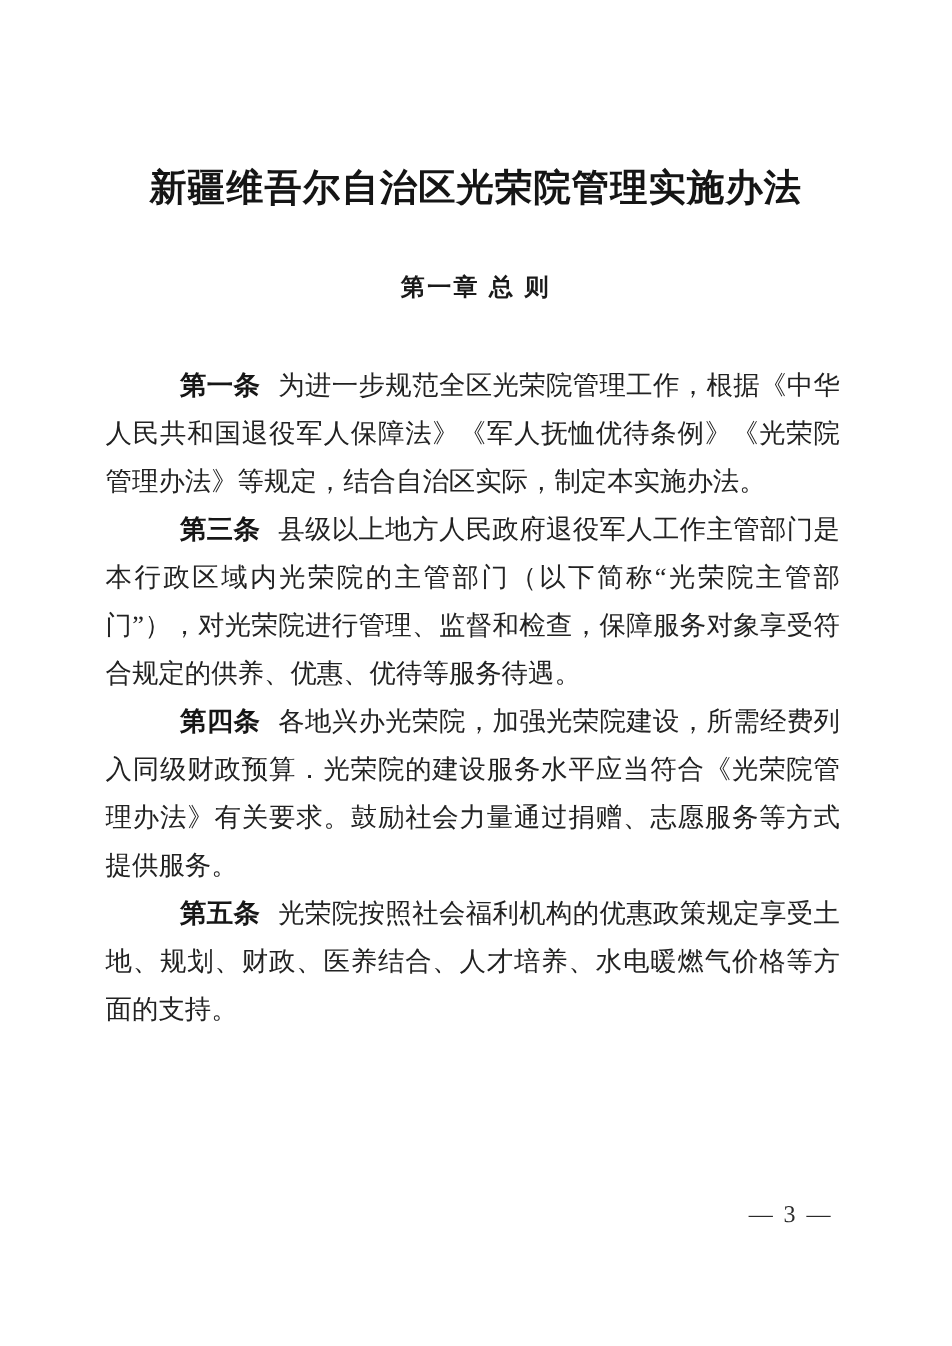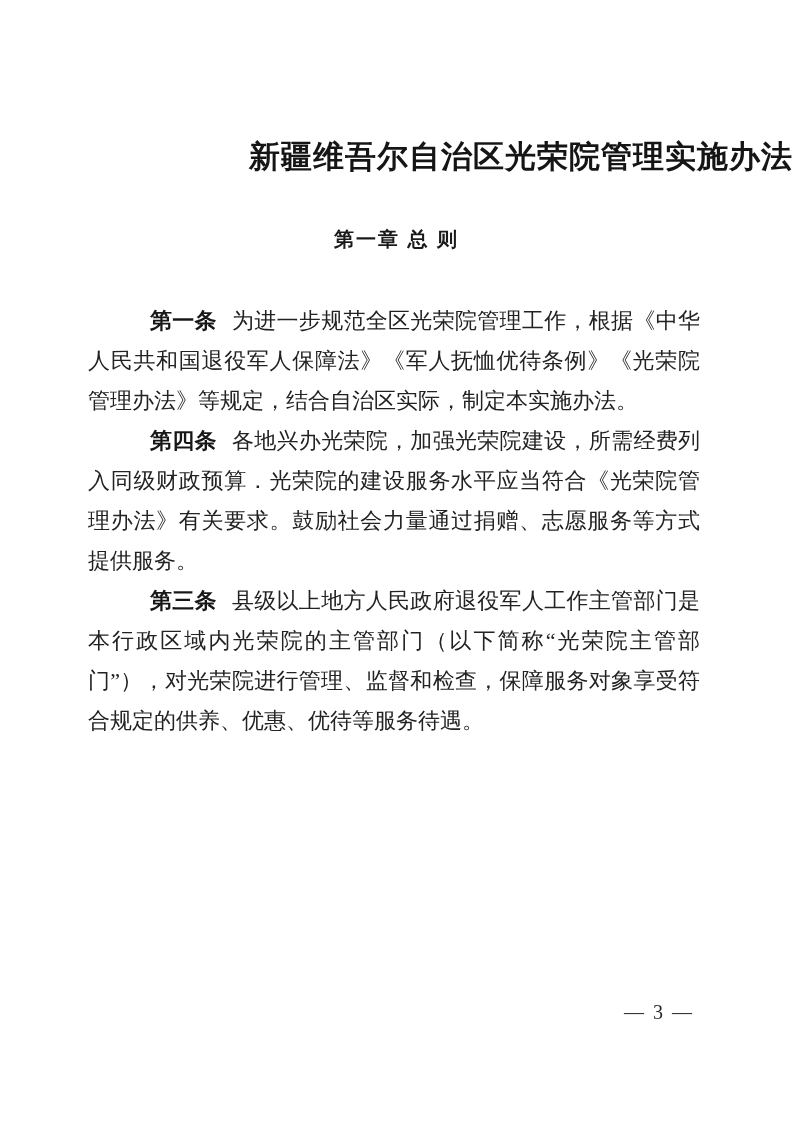--- a/index.html
+++ b/index.html
@@ -16,21 +16,21 @@
     overflow: hidden;
     color: #1f1f1f;
   }
 
   
   .doc-title {
     position: absolute;
     top: 136px;
     left: 0;
     width: 100%;
-    text-align: right;
+    text-align: center;
     font-family: Liberation Mono, monospace;
     font-weight: 700;
     font-size: 31px;
     letter-spacing: 1px;
     color: #151515;
     white-space: nowrap;
   }
 
   
   .chapter-heading {
@@ -92,22 +92,23 @@
 
   <h1 class="doc-title">新疆维吾尔自治区光荣院管理实施办法</h1>
 
   <h2 class="chapter-heading">第一章 总 则</h2>
 
   <div class="doc-body">
 
     <p class="article"><span class="article-label">第一条</span><span class="article-text">为进一步规范全区光荣院管理工作，根据《中华人民共和国退役军人保障法》《军人抚恤优待条例》《光荣院管理办法》等规定，结合自治区实际，制定本实施办法。</span></p>
 
 
+    <p class="article"><span class="article-label">第三条</span><span class="article-text">县级以上地方人民政府退役军人工作主管部门是本行政区域内光荣院的主管部门（以下简称“光荣院主管部门”），对光荣院进行管理、监督和检查，保障服务对象享受符合规定的供养、优惠、优待等服务待遇。</span></p>
+
     <p class="article"><span class="article-label">第四条</span><span class="article-text">各地兴办光荣院，加强光荣院建设，所需经费列入同级财政预算．光荣院的建设服务水平应当符合《光荣院管理办法》有关要求。鼓励社会力量通过捐赠、志愿服务等方式提供服务。</span></p>
 
-    <p class="article"><span class="article-label">第三条</span><span class="article-text">县级以上地方人民政府退役军人工作主管部门是本行政区域内光荣院的主管部门（以下简称“光荣院主管部门”），对光荣院进行管理、监督和检查，保障服务对象享受符合规定的供养、优惠、优待等服务待遇。</span></p>
-
+    <p class="article"><span class="article-label">第五条</span><span class="article-text">光荣院按照社会福利机构的优惠政策规定享受土地、规划、财政、医养结合、人才培养、水电暖燃气价格等方面的支持。</span></p>
 
   </div>
 
   <div class="page-number">— 3 —</div>
 
 </div>
 
 </body></html>

